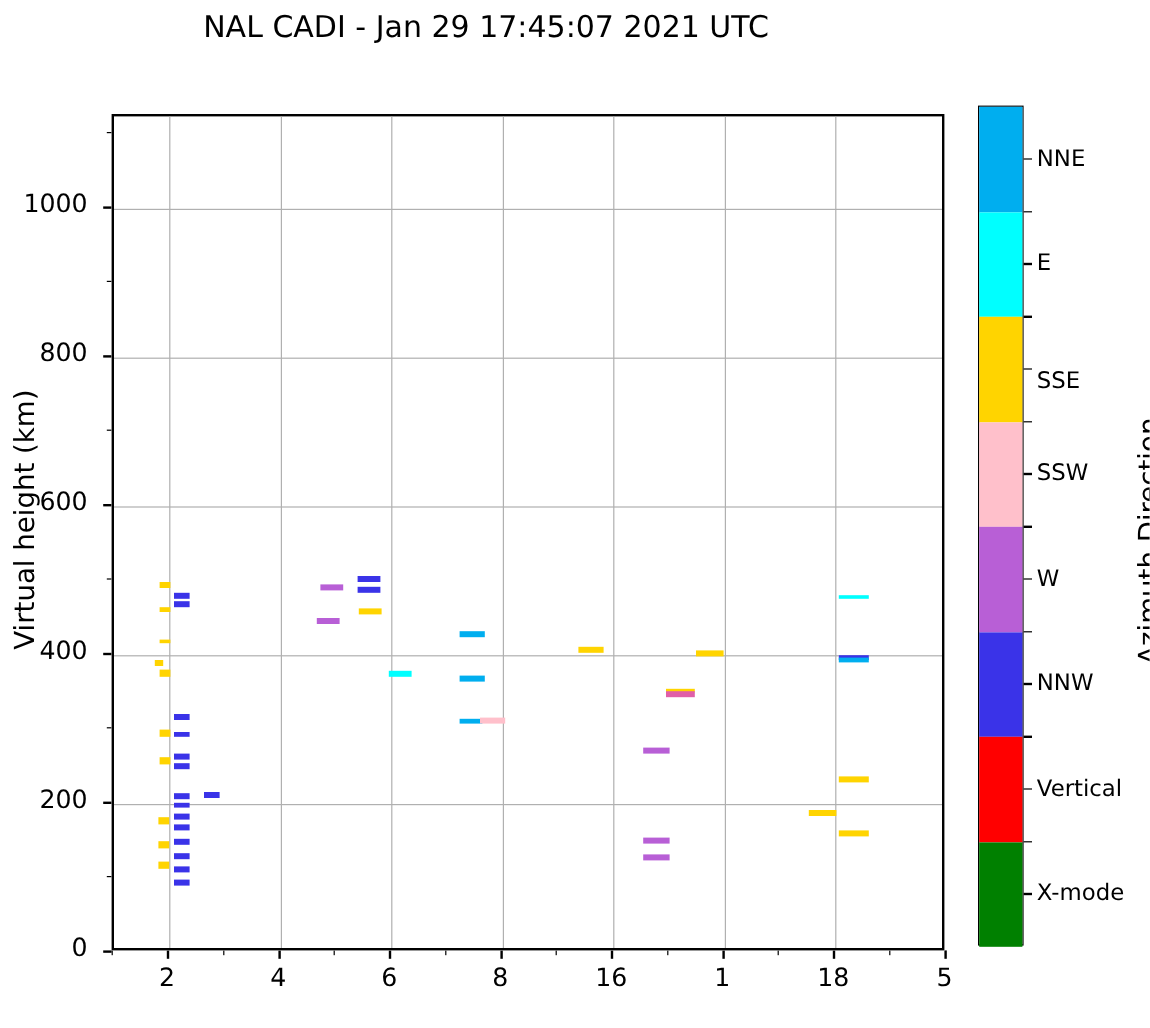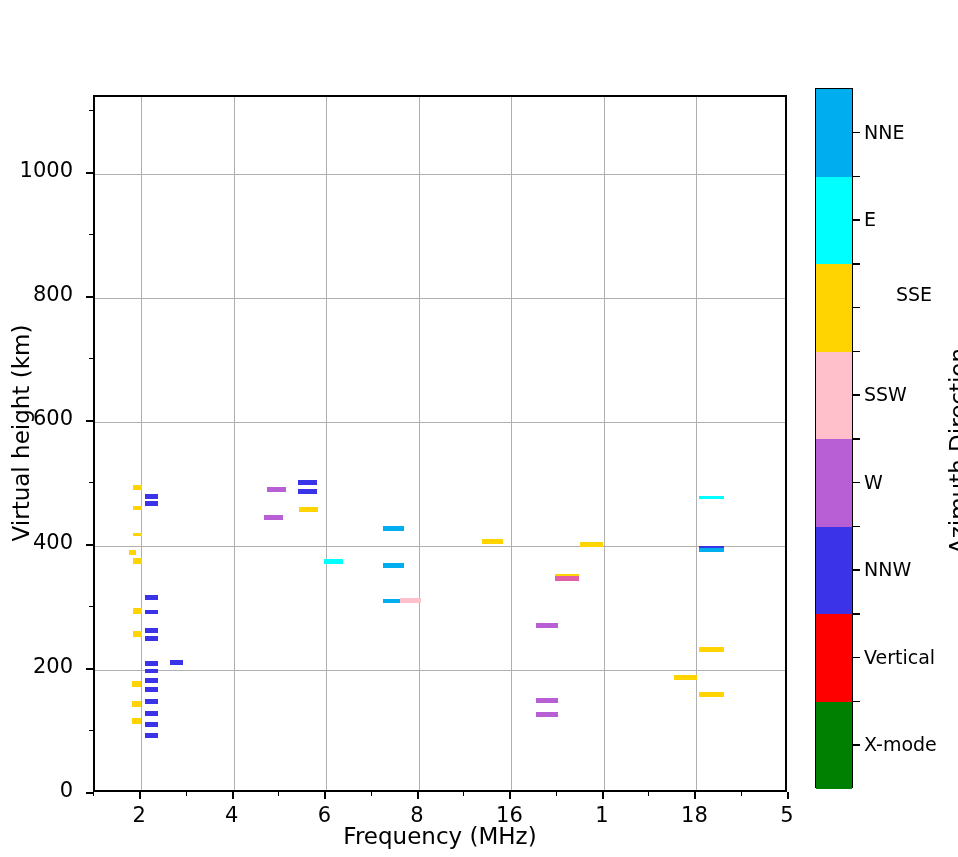--- a/index.html
+++ b/index.html
@@ -157,20 +157,21 @@
     transform: rotate(-90deg);
     transform-origin: center center;
     white-space: nowrap;
   }
 </style>
 </head>
 <body>
 
 <div id="figure">
 
+  <div id="chart-title">NAL CADI - Jan 29 17:45:07 2021 UTC</div>
 
   <div id="y-ticks">
       <div class="ytick-major" style="top: 792px;"></div>
       <div class="ytick-major" style="top: 668.089px;"></div>
       <div class="ytick-major" style="top: 544.178px;"></div>
       <div class="ytick-major" style="top: 420.267px;"></div>
       <div class="ytick-major" style="top: 296.356px;"></div>
       <div class="ytick-major" style="top: 172.444px;"></div>
       <div class="ytick-minor" style="top: 730.044px;"></div>
       <div class="ytick-minor" style="top: 606.133px;"></div>
@@ -278,21 +279,20 @@
         <div class="mark" style="left: 604px; top: 399px; width: 25px; height: 3px; background: rgb(0, 255, 255);"></div>
         <div class="mark" style="left: 604px; top: 449px; width: 25px; height: 4px; background: rgb(58, 51, 232);"></div>
         <div class="mark" style="left: 604px; top: 451px; width: 25px; height: 4px; background: rgb(0, 174, 239);"></div>
         <div class="mark" style="left: 604px; top: 550px; width: 25px; height: 5px; background: rgb(255, 212, 0);"></div>
         <div class="mark" style="left: 579px; top: 578px; width: 23px; height: 5px; background: rgb(255, 212, 0);"></div>
         <div class="mark" style="left: 604px; top: 595px; width: 25px; height: 5px; background: rgb(255, 212, 0);"></div>
       </div>
   </div>
 
   <div id="y-axis-title">Virtual height (km)</div>
-  <div id="x-axis-title">Frequency (MHz)</div>
 
   <div id="colorbar">
       <div class="cb-seg" style="top: 0px; height: 87.5px; background: rgb(0, 174, 239);"></div>
       <div class="cb-seg" style="top: 87.5px; height: 87.5px; background: rgb(0, 255, 255);"></div>
       <div class="cb-seg" style="top: 175px; height: 87.5px; background: rgb(255, 212, 0);"></div>
       <div class="cb-seg" style="top: 262.5px; height: 87.5px; background: rgb(255, 192, 203);"></div>
       <div class="cb-seg" style="top: 350px; height: 87.5px; background: rgb(184, 95, 214);"></div>
       <div class="cb-seg" style="top: 437.5px; height: 87.5px; background: rgb(58, 51, 232);"></div>
       <div class="cb-seg" style="top: 525px; height: 87.5px; background: rgb(255, 0, 0);"></div>
       <div class="cb-seg" style="top: 612.5px; height: 87.5px; background: rgb(0, 128, 0);"></div>
@@ -310,21 +310,21 @@
       <div class="cb-tick" style="top: 569.25px;"></div>
       <div class="cb-tick" style="top: 525.5px; background: rgb(0, 0, 0);"></div>
       <div class="cb-tick" style="top: 656.75px;"></div>
       <div class="cb-tick" style="top: 613px; background: rgb(0, 0, 0);"></div>
       <div class="cb-tick" style="top: 744.25px;"></div>
       <div class="cb-tick" style="top: 700.5px; background: rgb(0, 0, 0);"></div>
     </div>
   <div id="colorbar-labels">
       <div class="cb-label" style="top: 131.75px;">NNE</div>
       <div class="cb-label" style="top: 219.25px;">E</div>
-      <div class="cb-label" style="top: 294px; margin-left: 32px;">SSE</div>
+      <div class="cb-label" style="top: 317px;">SSE</div>
       <div class="cb-label" style="top: 394.25px;">SSW</div>
       <div class="cb-label" style="top: 481.75px;">W</div>
       <div class="cb-label" style="top: 569.25px;">NNW</div>
       <div class="cb-label" style="top: 656.75px;">Vertical</div>
       <div class="cb-label" style="top: 744.25px;">X-mode</div>
     </div>
   <div id="colorbar-title">Azimuth Direction</div>
 
 </div>
 

